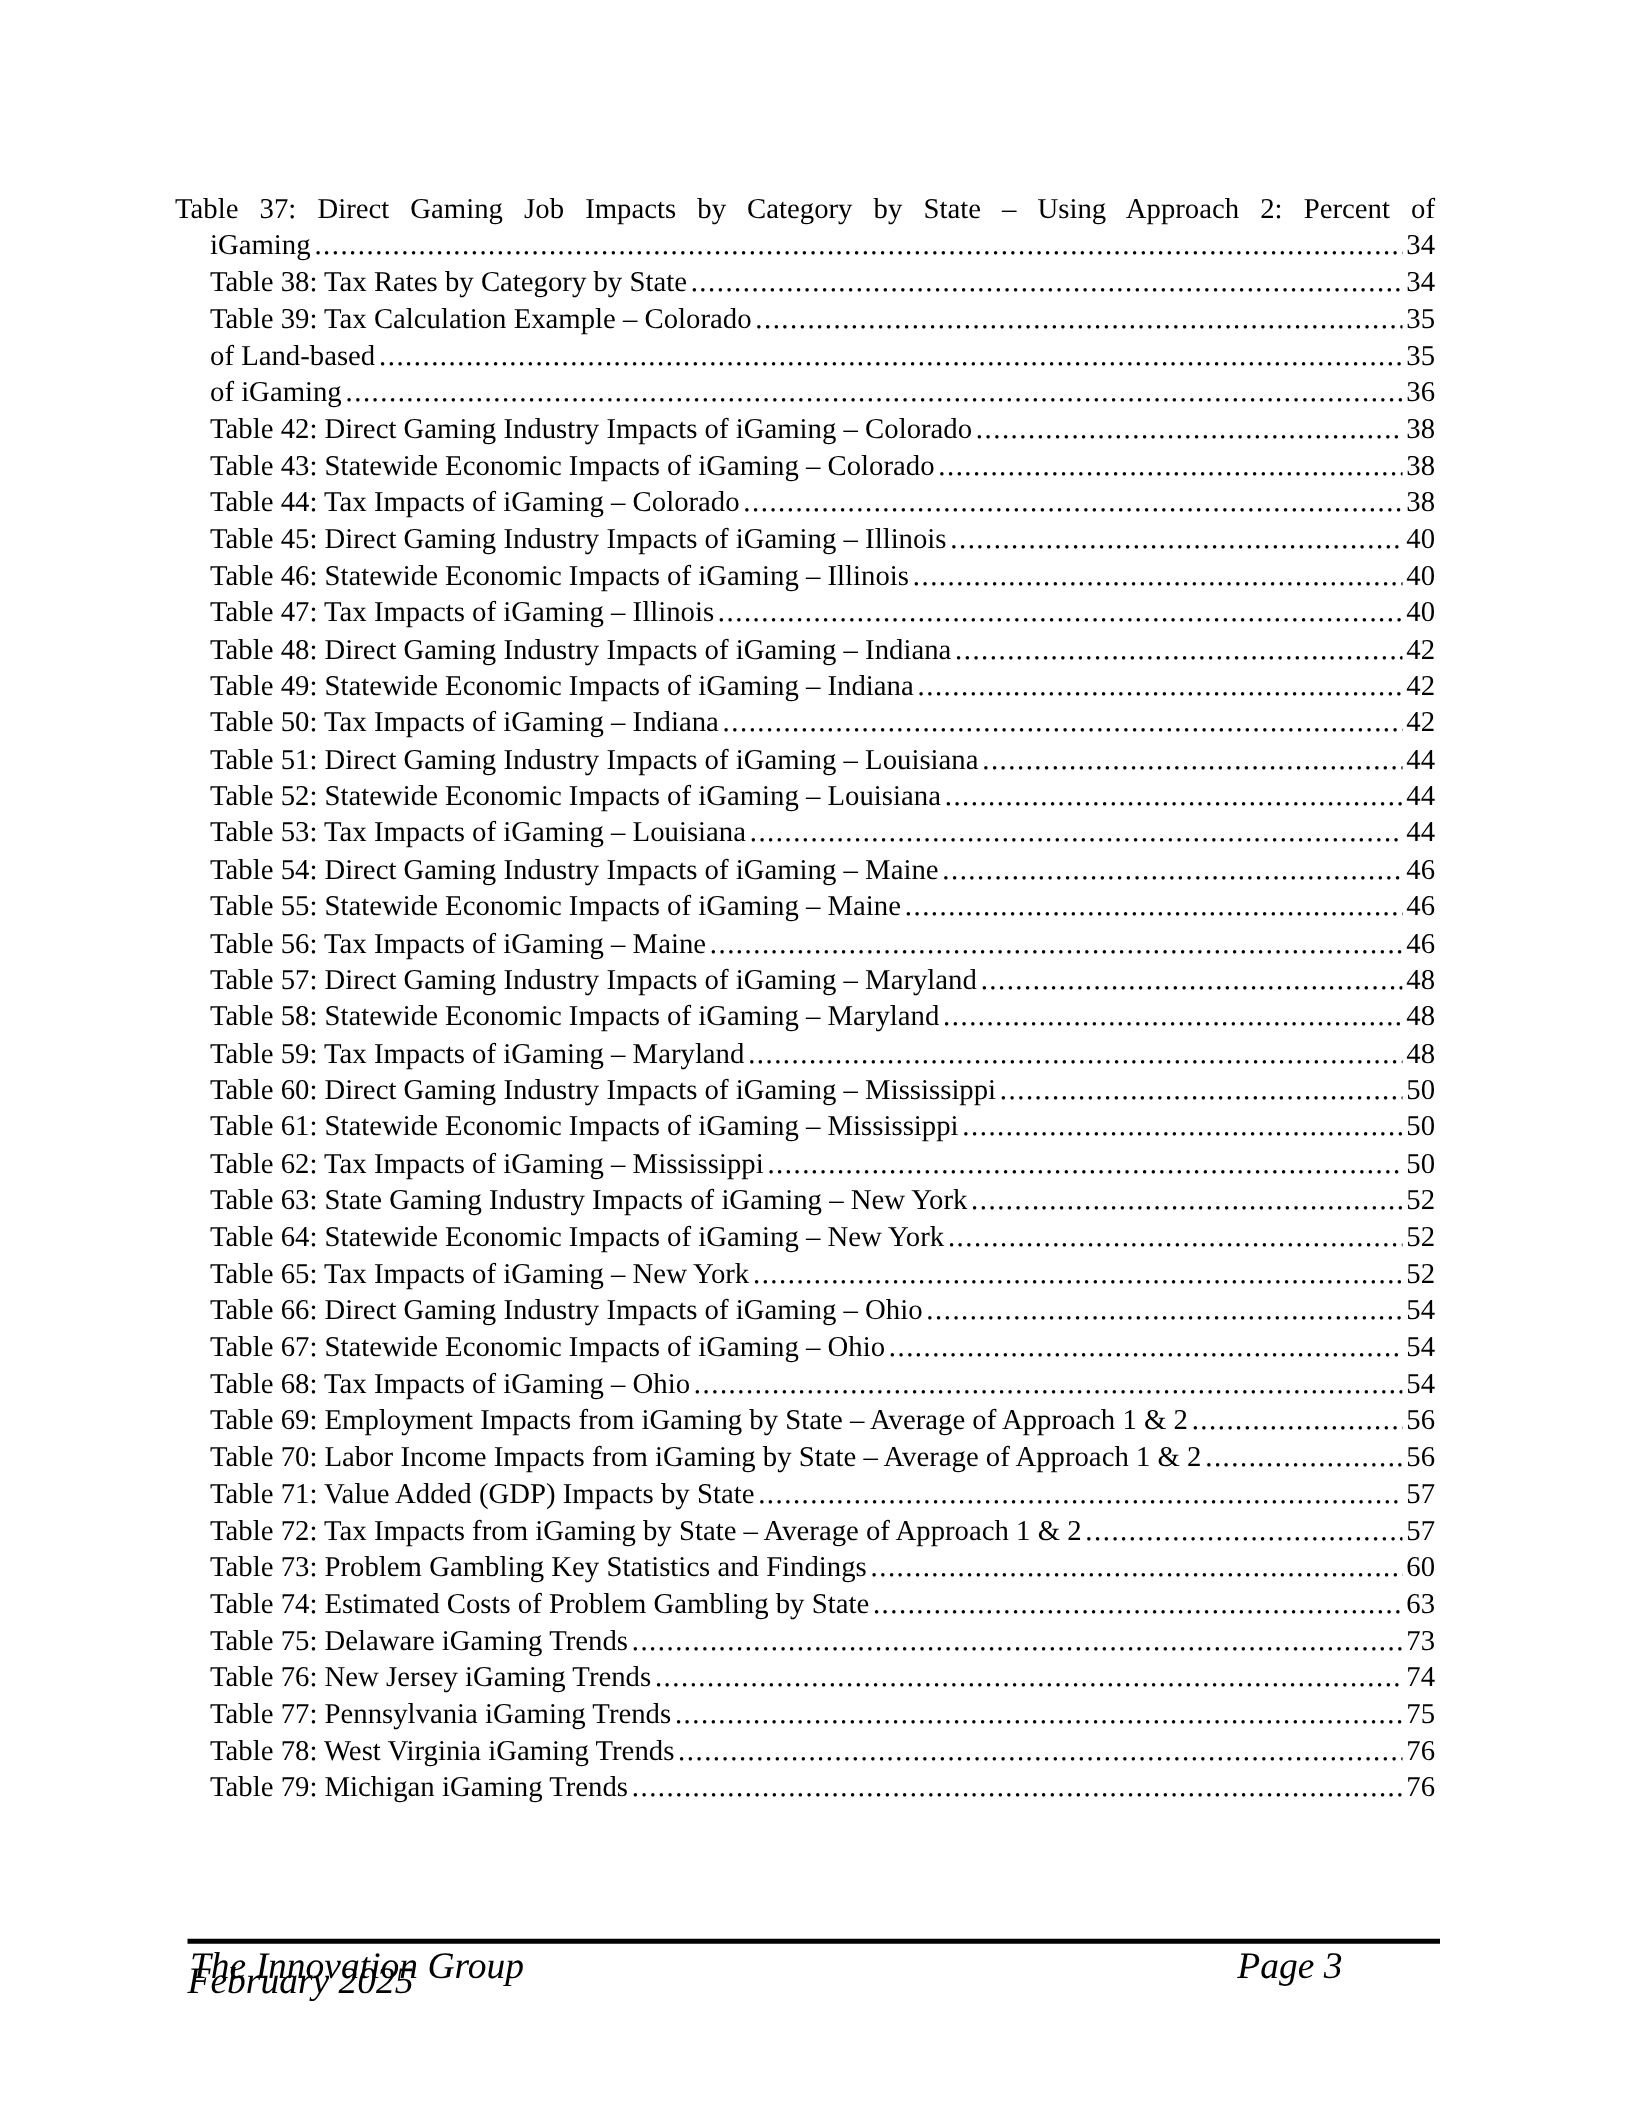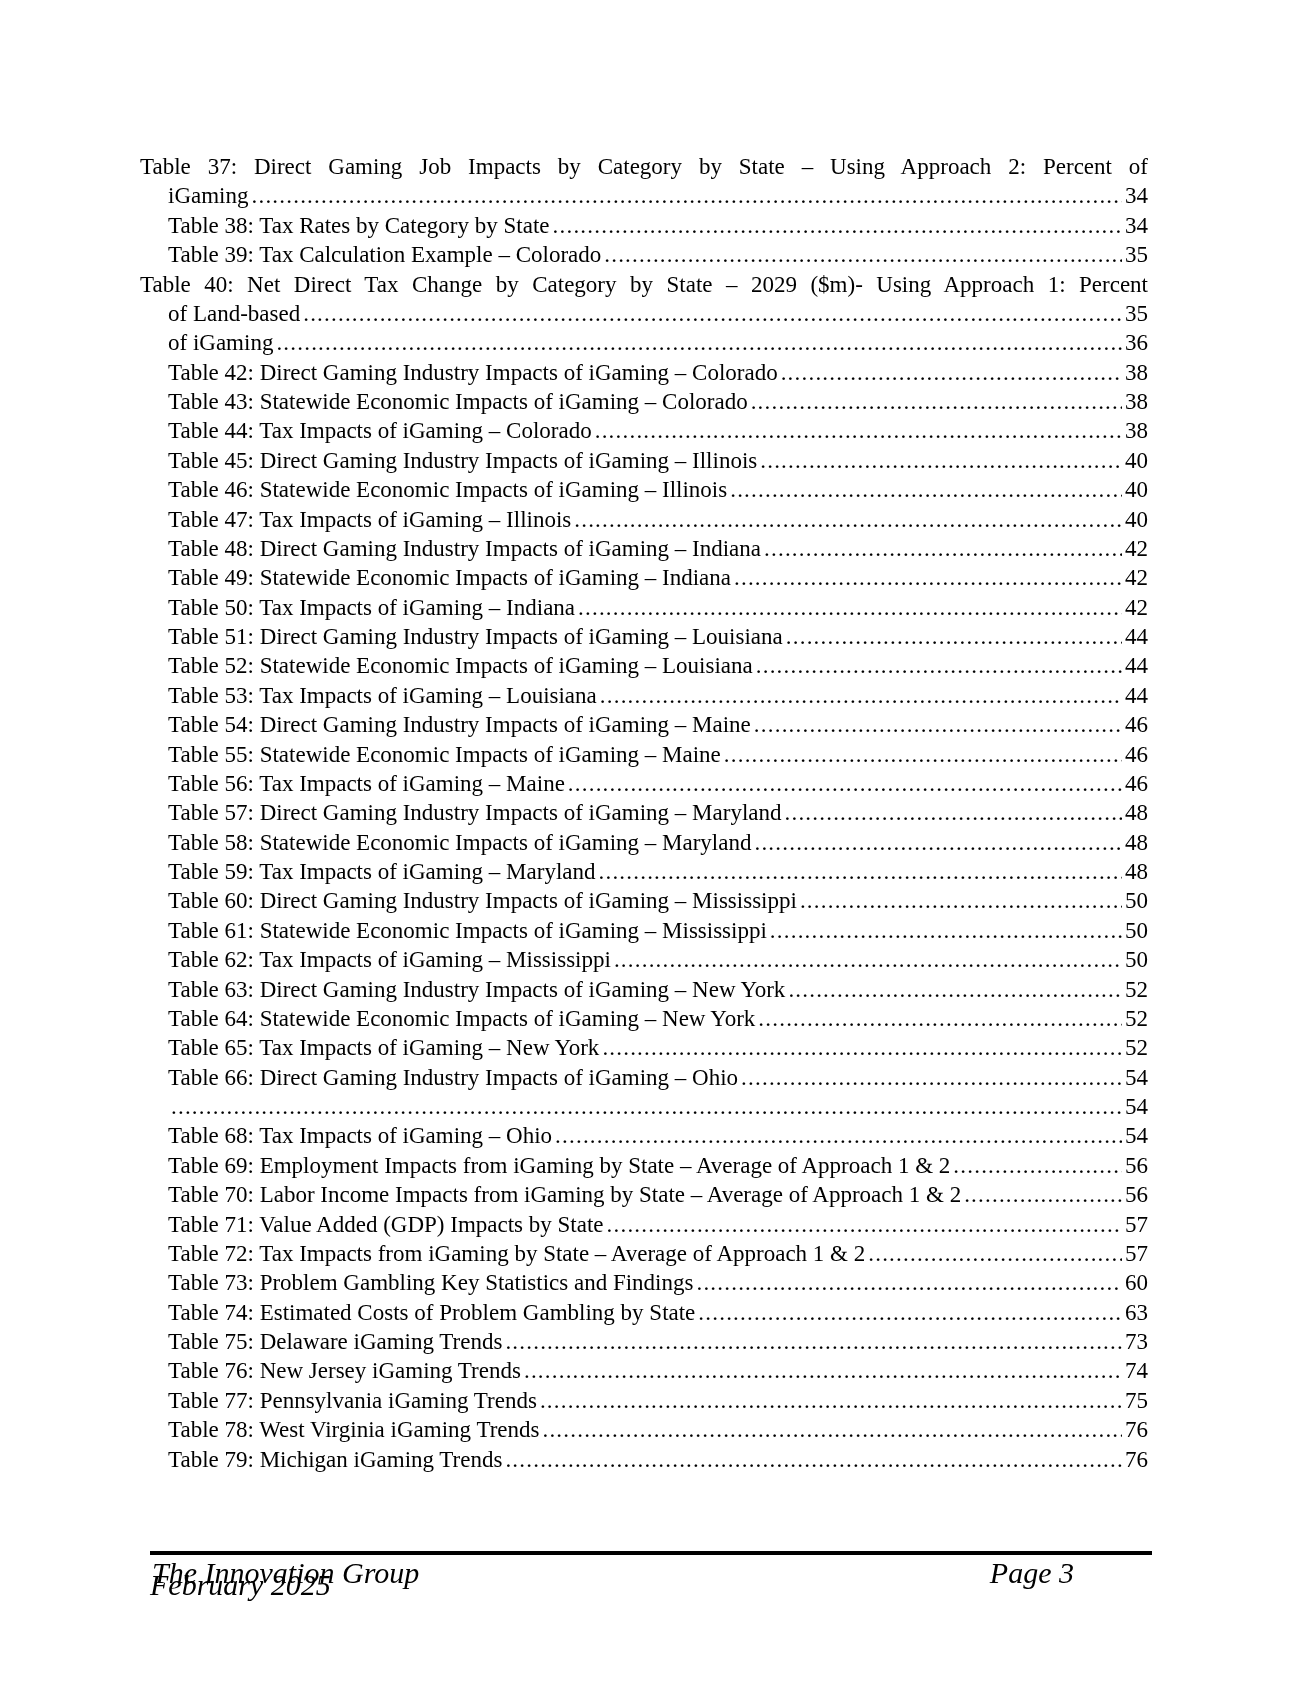--- a/index.html
+++ b/index.html
@@ -89,21 +89,20 @@
       </div>
     </div>
     <div>
       <div class="entry-line">
         <span class="title">Table 39: Tax Calculation Example – Colorado</span>
         <span class="leader">............................................................................................................................................................................................................................................................................................................</span>
         <span class="pagenum">35</span>
       </div>
     </div>
     <div>
-      <div class="justified">Table 40: Net Direct Tax Change by Category by State – 2029 ($m)- Using Approach 1: Percent</div>
       <div class="entry-line">
         <span class="title">of Land-based</span>
         <span class="leader">............................................................................................................................................................................................................................................................................................................</span>
         <span class="pagenum">35</span>
       </div>
     </div>
     <div>
       <div class="entry-line">
         <span class="title">of iGaming</span>
         <span class="leader">............................................................................................................................................................................................................................................................................................................</span>
@@ -252,21 +251,21 @@
     </div>
     <div>
       <div class="entry-line">
         <span class="title">Table 62: Tax Impacts of iGaming – Mississippi</span>
         <span class="leader">............................................................................................................................................................................................................................................................................................................</span>
         <span class="pagenum">50</span>
       </div>
     </div>
     <div>
       <div class="entry-line">
-        <span class="title">Table 63: Direct Gaming Industry Impacts of iGaming – New York</span>
+        <span class="title">Table 63: State Gaming Industry Impacts of iGaming – New York</span>
         <span class="leader">............................................................................................................................................................................................................................................................................................................</span>
         <span class="pagenum">52</span>
       </div>
     </div>
     <div>
       <div class="entry-line">
         <span class="title">Table 64: Statewide Economic Impacts of iGaming – New York</span>
         <span class="leader">............................................................................................................................................................................................................................................................................................................</span>
         <span class="pagenum">52</span>
       </div>
@@ -280,20 +279,21 @@
     </div>
     <div>
       <div class="entry-line">
         <span class="title">Table 66: Direct Gaming Industry Impacts of iGaming – Ohio</span>
         <span class="leader">............................................................................................................................................................................................................................................................................................................</span>
         <span class="pagenum">54</span>
       </div>
     </div>
     <div>
       <div class="entry-line">
+        <span class="title">Table 67: Statewide Economic Impacts of iGaming – Ohio</span>
         <span class="leader">............................................................................................................................................................................................................................................................................................................</span>
         <span class="pagenum">54</span>
       </div>
     </div>
     <div>
       <div class="entry-line">
         <span class="title">Table 68: Tax Impacts of iGaming – Ohio</span>
         <span class="leader">............................................................................................................................................................................................................................................................................................................</span>
         <span class="pagenum">54</span>
       </div>

